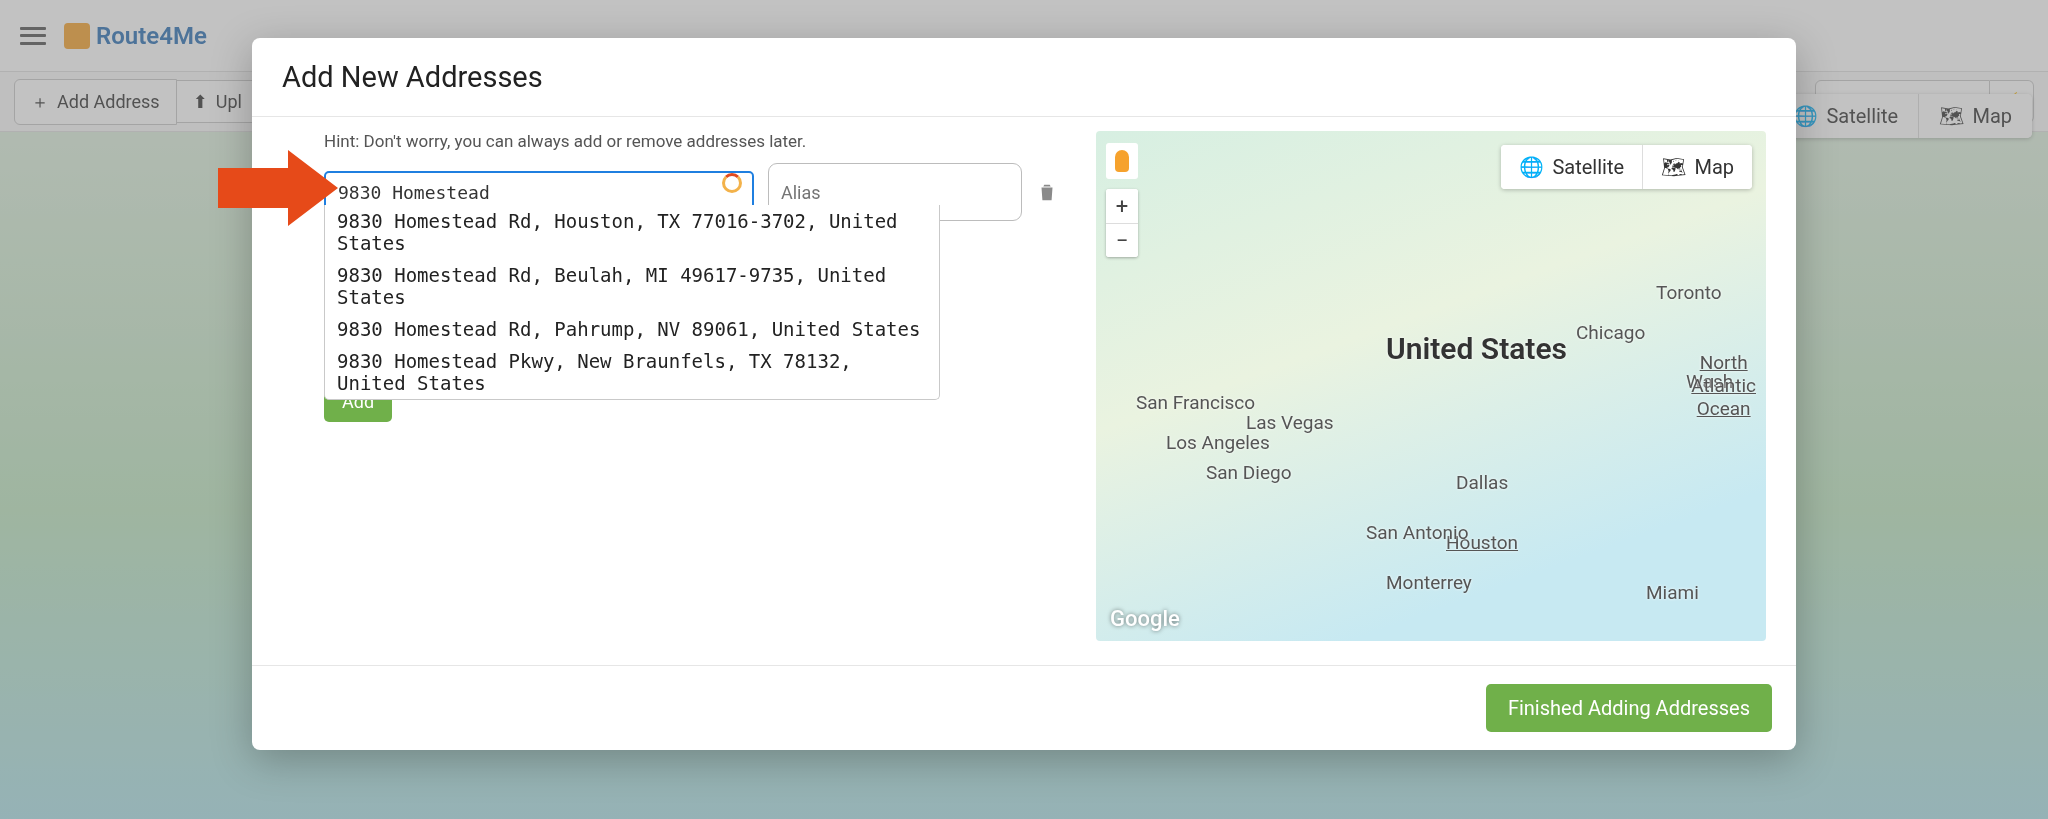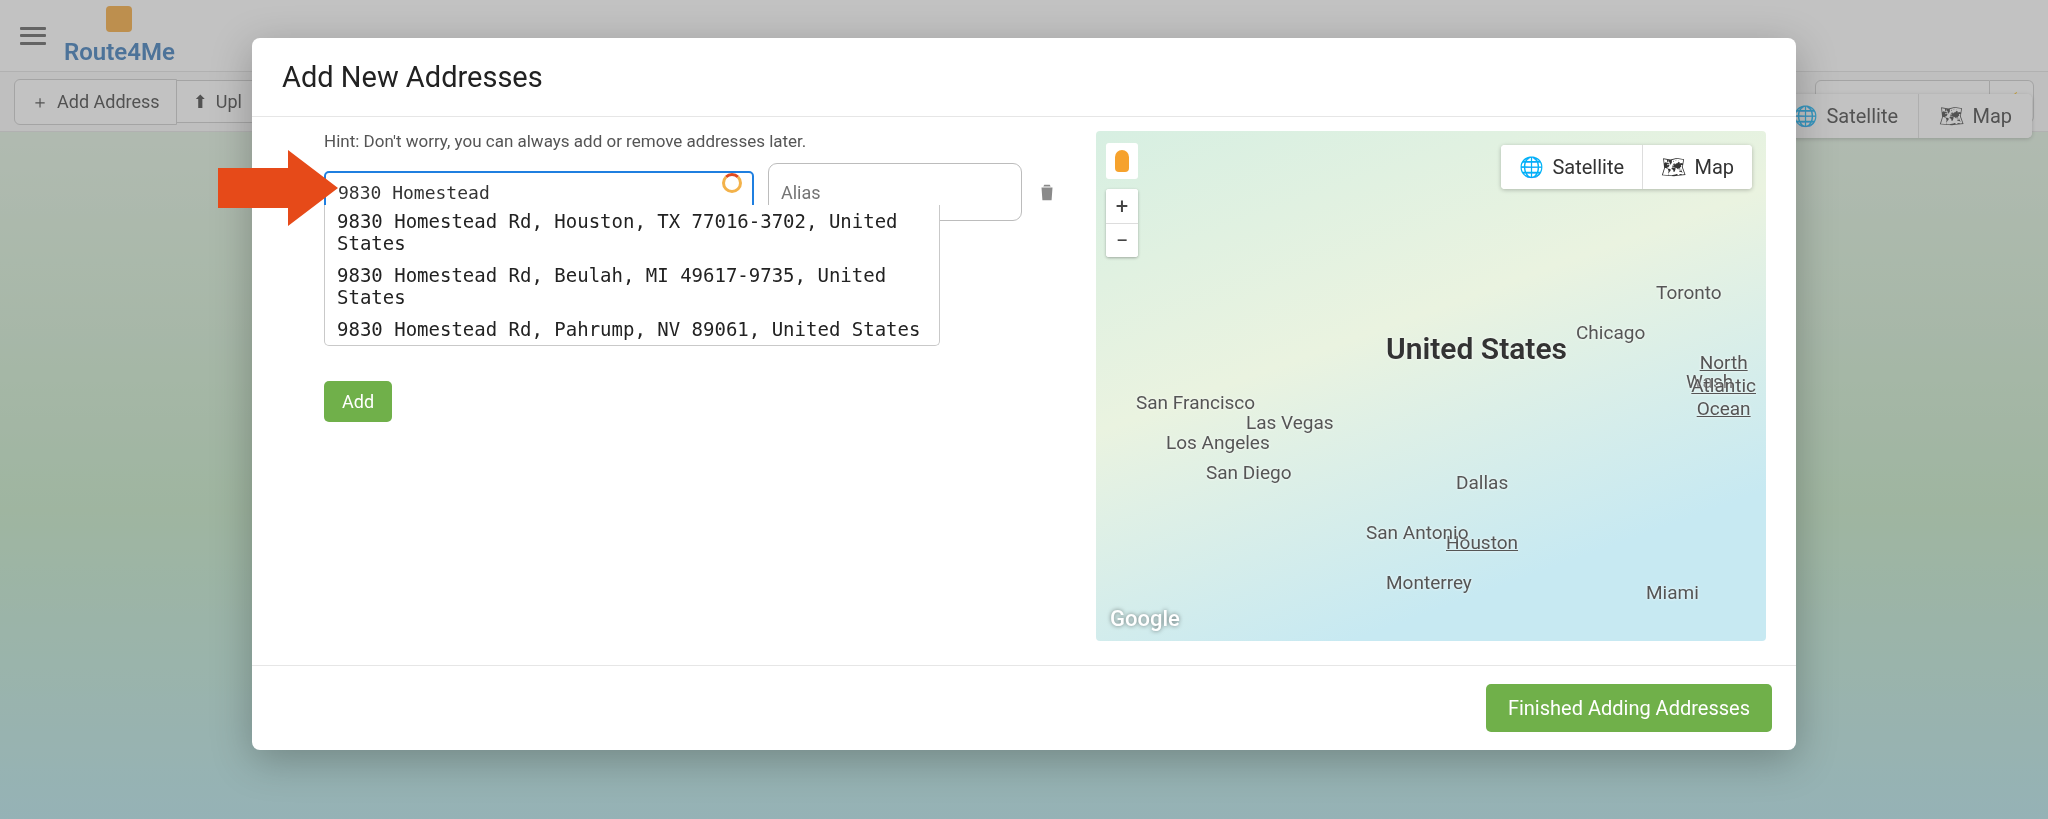--- a/index.html
+++ b/index.html
@@ -1,21 +1,21 @@
 <!DOCTYPE html>
 <html><head>
 <meta charset="utf-8">
 <style>
   * { box-sizing: border-box; margin: 0; padding: 0; font-family: -apple-system, BlinkMacSystemFont, "Segoe UI", Roboto, sans-serif; }
   body { width: 2048px; height: 819px; background: #f5f5f5; position: relative; overflow: hidden; }
 
   .topbar { height: 72px; background: #fff; border-bottom: 1px solid #e0e0e0; display: flex; align-items: center; padding: 0 20px; gap: 18px; }
   .hamburger-lines { width: 26px; height: 18px; display:flex; flex-direction:column; justify-content:space-between; cursor:pointer; }
   .hamburger-lines span { height:3px; background:#555; border-radius:1px; }
-  .logo { display:flex; align-items:center; gap:6px; font-size:24px; font-weight:600; color:#2a6fb5;flex-direction:column; }
+  .logo { display:flex; align-items:center; gap:6px; font-size:24px; font-weight:600; color:#2a6fb5; }
   .logo-mark { width:26px; height:26px; background:#f6a22d; border-radius:4px; position:relative; }
 
   .toolbar { height: 60px; display:flex; align-items:center; padding:0 14px; gap:0; border-bottom:1px solid #e0e0e0; background:#fafafa; }
   .tool-btn { display:flex; align-items:center; gap:8px; padding:10px 16px; border:1px solid #c9c9c9; background:#fff; font-size:18px; color:#333; cursor:pointer; }
   .tool-btn:first-child { border-radius:6px 0 0 6px; }
   .tool-btn + .tool-btn { border-left:none; }
   .tool-group-right { margin-left:auto; display:flex; }
   .tool-group-right .tool-btn:last-child { border-radius:0 6px 6px 0; }
   .tool-group-right .tool-btn.bolt { width:44px; justify-content:center; }
 
@@ -140,20 +140,21 @@
         <input class="alias-input" placeholder="Alias" style="">
         <span class="trash">
           <svg viewBox="0 0 24 24" width="22" height="24" fill="#8a8a8a">
               <path d="M6 7h12l-1 14H7L6 7zm3-3h6l1 2H8l1-2z"></path>
             </svg>
         </span>
         <div class="suggest">
           <div>9830 Homestead Rd, Houston, TX 77016-3702, United States</div>
           <div>9830 Homestead Rd, Beulah, MI 49617-9735, United States</div>
           <div>9830 Homestead Rd, Pahrump, NV 89061, United States</div>
+          <div>9830 Homestead Pkwy, New Braunfels, TX 78132, United States</div>
         </div>
       </div>
       <button class="add-btn">Add</button>
     </div>
 
     <div class="right-pane">
       <div class="mini-map">
         <div class="pegman"></div>
         <div class="zoom-ctl">
           <button>+</button>

